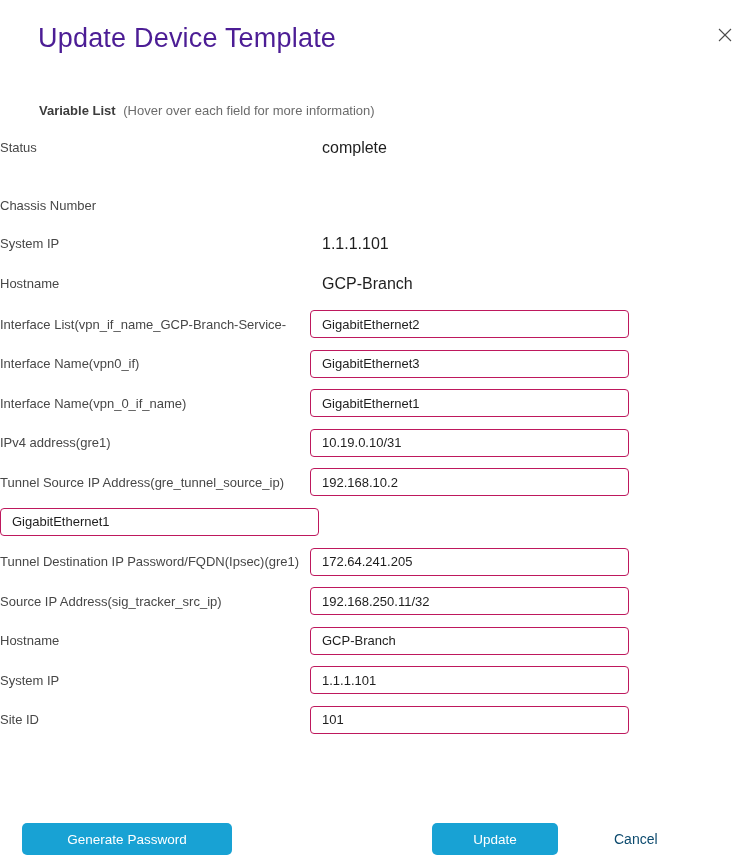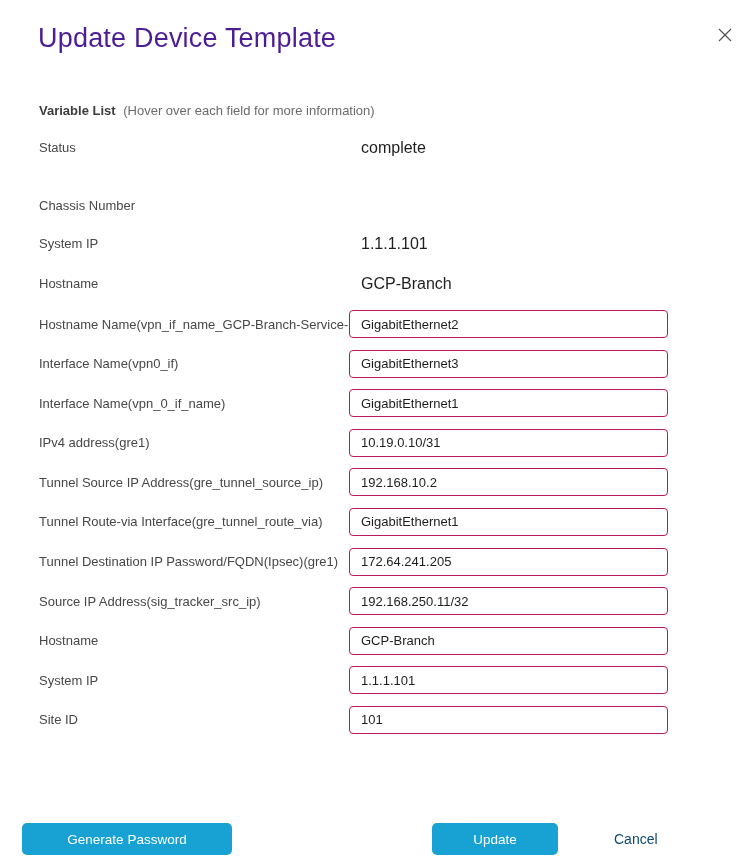--- a/index.html
+++ b/index.html
@@ -31,21 +31,21 @@
   .section-header {
     margin: 49px 0 12px 39px;
     font-size: 13px;
     height: 16px;
     line-height: 16px;
     white-space: nowrap;
   }
   .section-title { font-weight: 700; color: #3c3c3c; }
   .section-hint { font-weight: 400; color: #6b6b6b; margin-left: 4px; }
 
-  .rows { margin-left: 39px; }
+  .rows { }
 
   .row { display: flex; align-items: center; }
   .row-label {
     width: 310px;
     min-width: 310px;
     font-size: 13px;
     color: #474747;
     white-space: nowrap;
     overflow: hidden;
   }
@@ -133,41 +133,40 @@
         <div class="row-value">1.1.1.101</div>
       </div>
       <div class="row static-row">
         <div class="row-label">Hostname</div>
         <div class="row-value">GCP-Branch</div>
       </div>
     </div>
 
   <div class="rows" id="input-rows">
       <div class="row input-row">
-        <div class="row-label">Hostname Name(vpn_if_name_GCP-Branch-Service-</div>
+        <div class="row-label">Interface List(vpn_if_name_GCP-Branch-Service-</div>
         <input type="text" value="GigabitEthernet2" style="">
       </div>
       <div class="row input-row">
         <div class="row-label">Interface Name(vpn0_if)</div>
         <input type="text" value="GigabitEthernet3" style="">
       </div>
       <div class="row input-row">
         <div class="row-label">Interface Name(vpn_0_if_name)</div>
         <input type="text" value="GigabitEthernet1" style="">
       </div>
       <div class="row input-row">
         <div class="row-label">IPv4 address(gre1)</div>
         <input type="text" value="10.19.0.10/31" style="">
       </div>
       <div class="row input-row">
         <div class="row-label">Tunnel Source IP Address(gre_tunnel_source_ip)</div>
         <input type="text" value="192.168.10.2" style="">
       </div>
       <div class="row input-row">
-        <div class="row-label">Tunnel Route-via Interface(gre_tunnel_route_via)</div>
         <input type="text" value="GigabitEthernet1" style="">
       </div>
       <div class="row input-row">
         <div class="row-label">Tunnel Destination IP Password/FQDN(Ipsec)(gre1)</div>
         <input type="text" value="172.64.241.205" style="">
       </div>
       <div class="row input-row">
         <div class="row-label">Source IP Address(sig_tracker_src_ip)</div>
         <input type="text" value="192.168.250.11/32" style="">
       </div>

